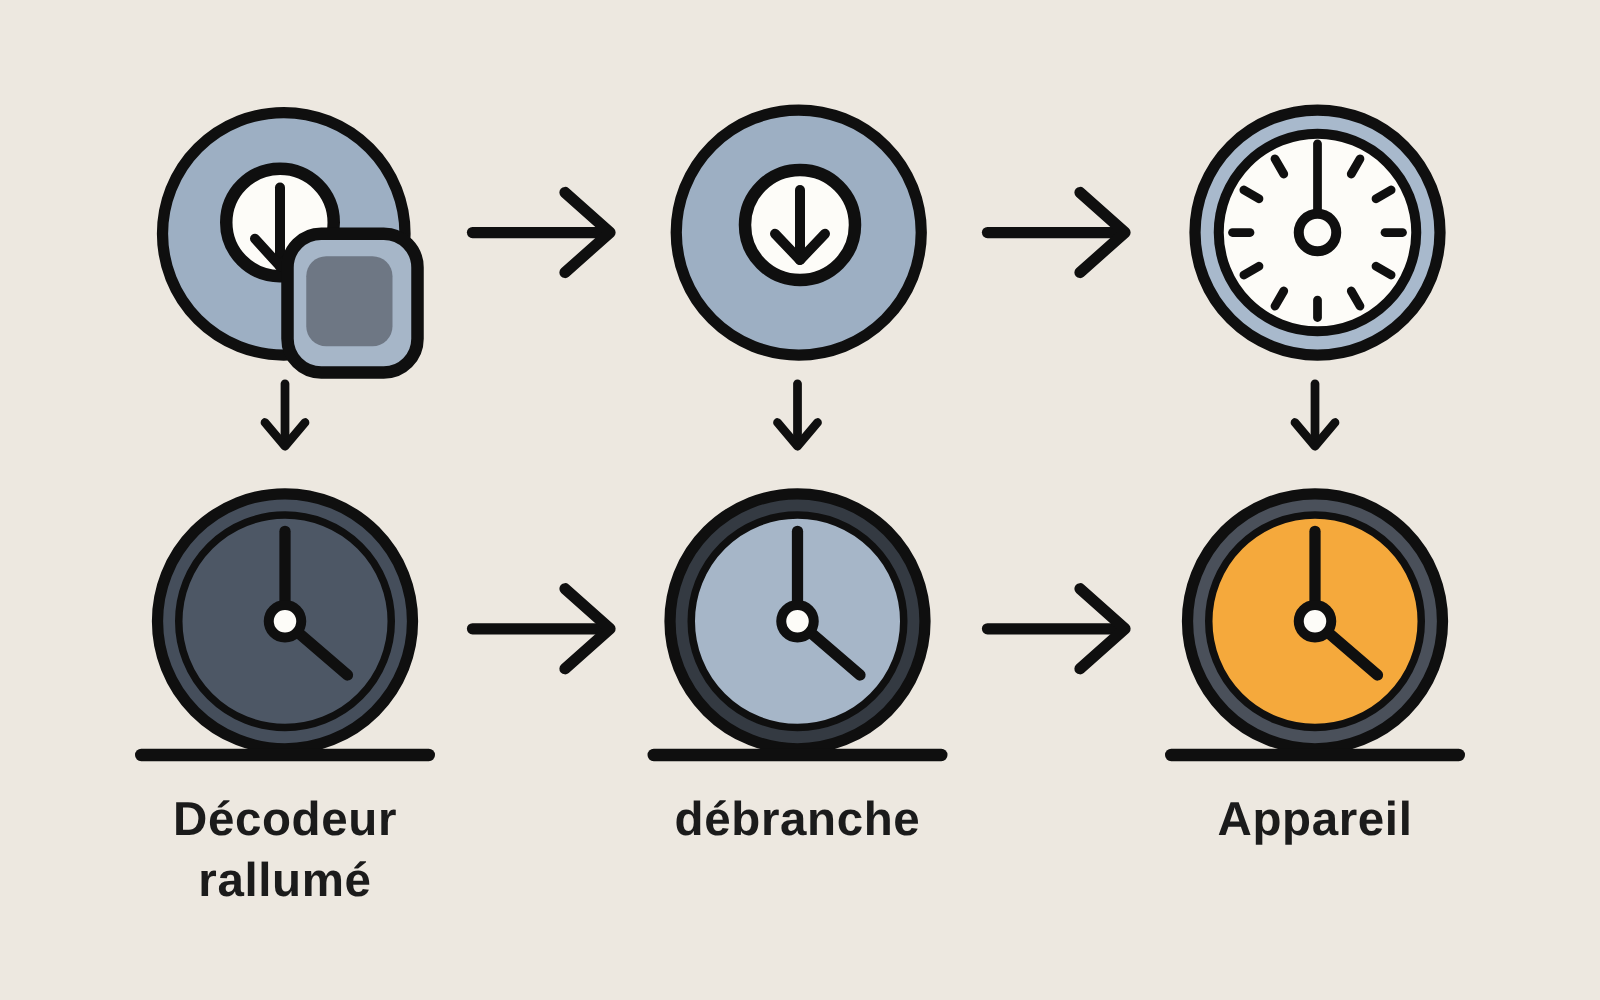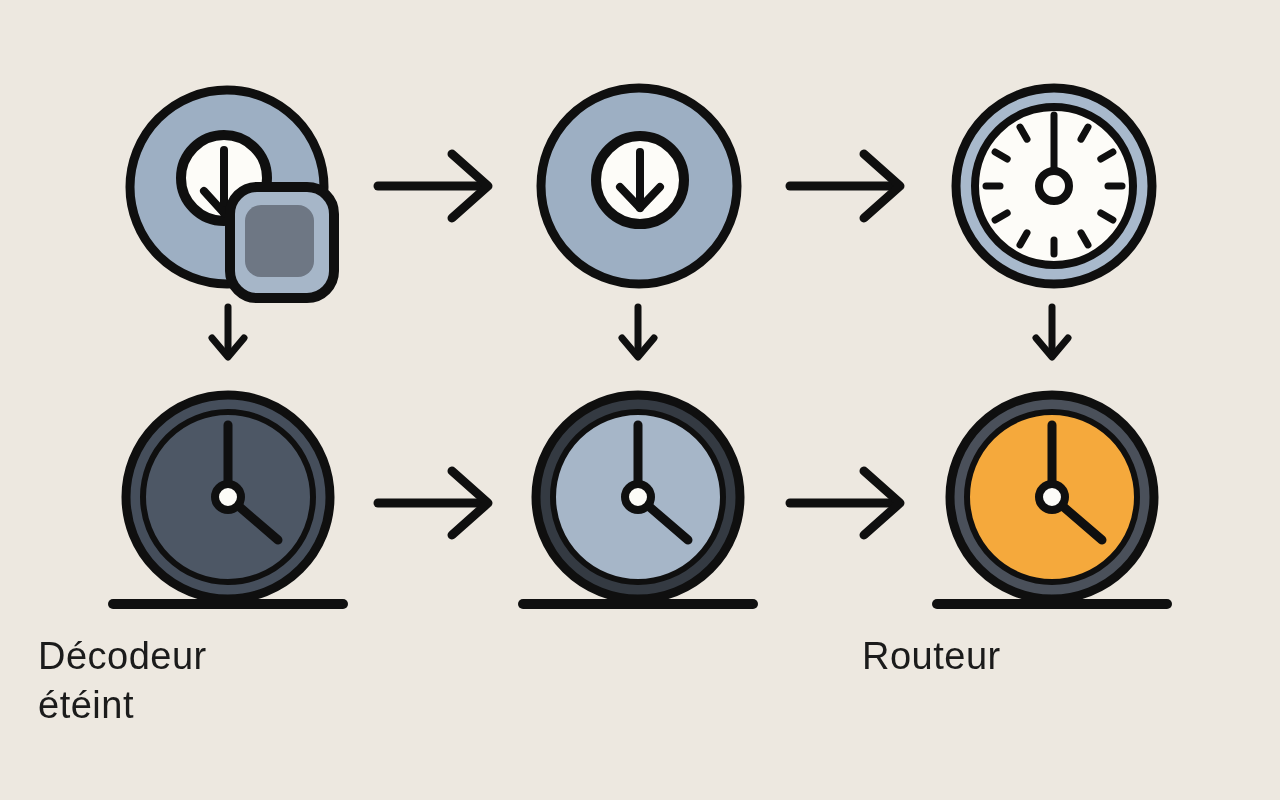--- a/index.html
+++ b/index.html
@@ -27,23 +27,24 @@
   .f-square { fill: var(--device_square); }
   .f-darksl { fill: var(--dark_slate_face); }
   .f-ringdk { fill: var(--dark_ring); }
   .f-ringgr { fill: var(--gray_ring); }
   .f-ringsl { fill: var(--slate_ring); }
   .f-orange { fill: var(--orange); }
 
   .step-label {
     position:absolute;
     width: 380px;
+    text-align:center;
     color: var(--text);
     font-size: 38px;
-    font-weight: 400;
+    font-weight: 700;
     line-height: 49px;
     letter-spacing: 0.5px;
   }
 </style>
 </head>
 <body>
 
 <div class="canvas">
 
   <svg class="art" width="1280" height="800" viewBox="0 0 1280 800">
@@ -141,23 +142,24 @@
       <path d="M1052,497 L1052,425" class="f-none ol sw9"></path>
       <path d="M1052,497 L1102,540" class="f-none ol sw9"></path>
       <circle cx="1052" cy="497" r="13" class="f-white ol sw8"></circle>
     </g>
     <path d="M937,604 L1167,604" class="f-none ol sw10"></path>
 
   </svg>
 
   <div class="step-label" style="left:38px; top:632px;">
     <div>Décodeur</div>
-    <div>étéint</div>
+    <div>rallumé</div>
   </div>
 
   <div class="step-label" style="left:448px; top:632px;">
+    <div>débranche</div>
   </div>
 
   <div class="step-label" style="left:862px; top:632px;">
-    <div>Routeur</div>
+    <div>Appareil</div>
   </div>
 
 </div>
 
 </body></html>

